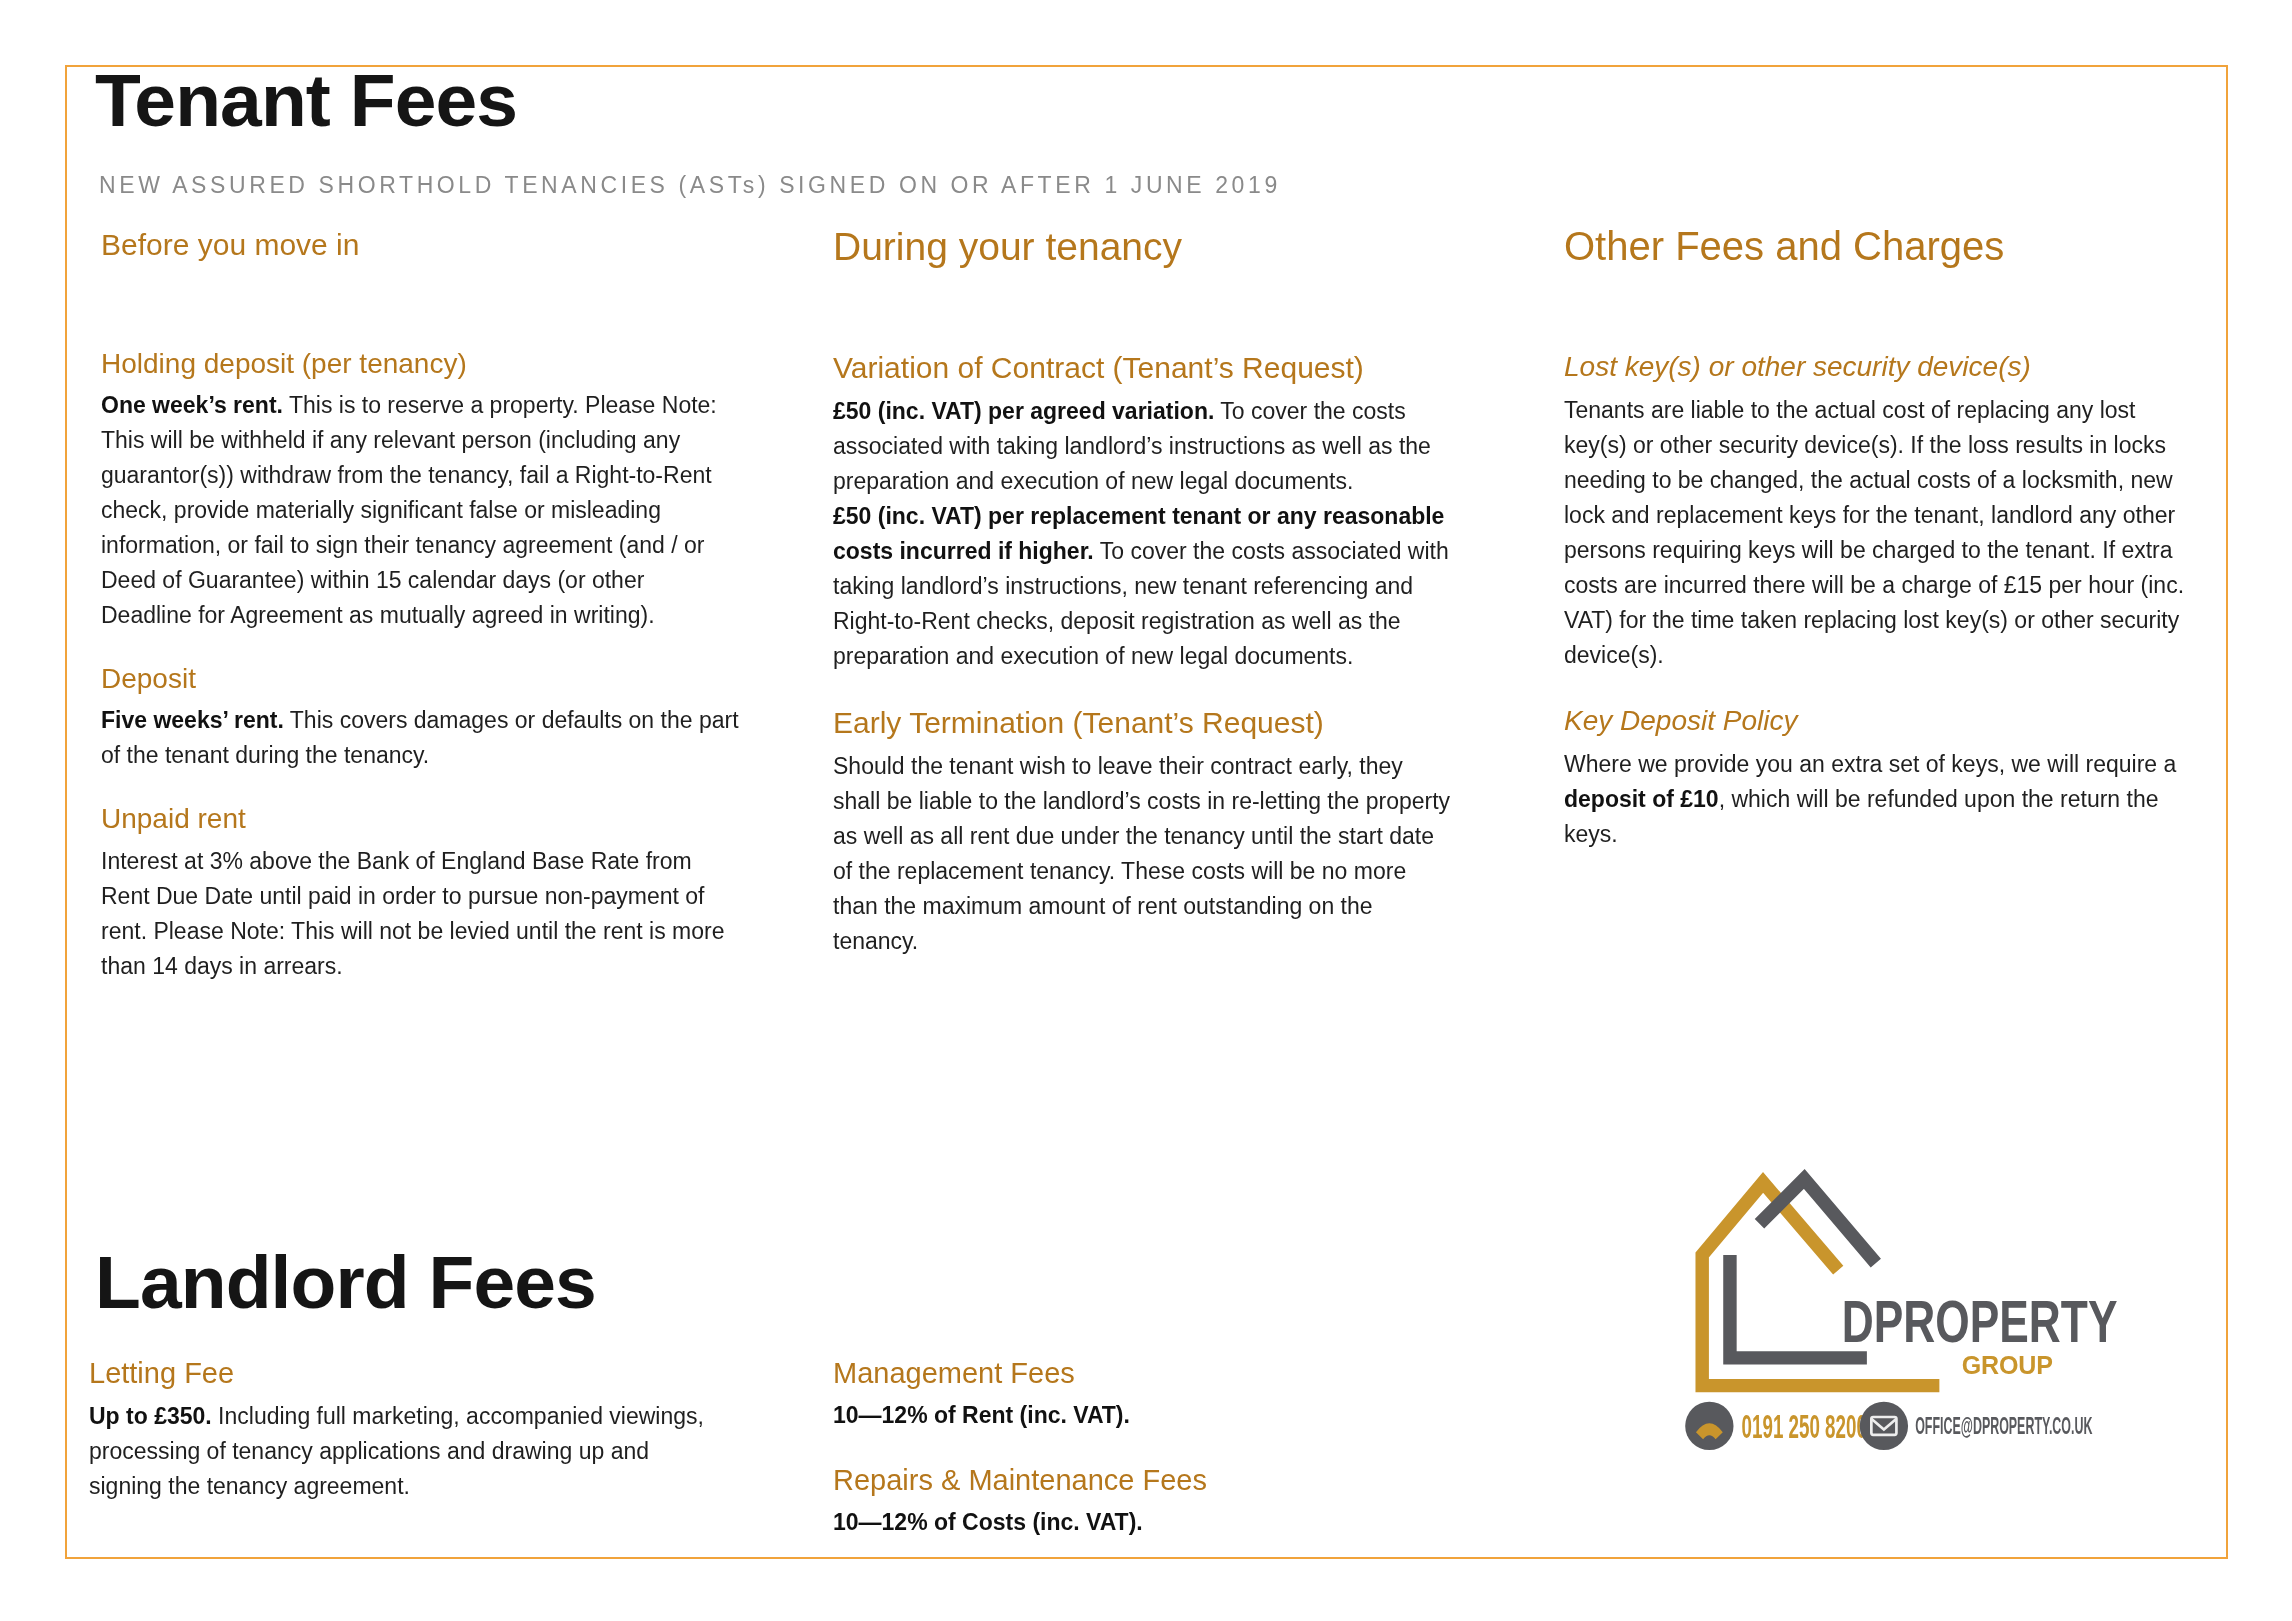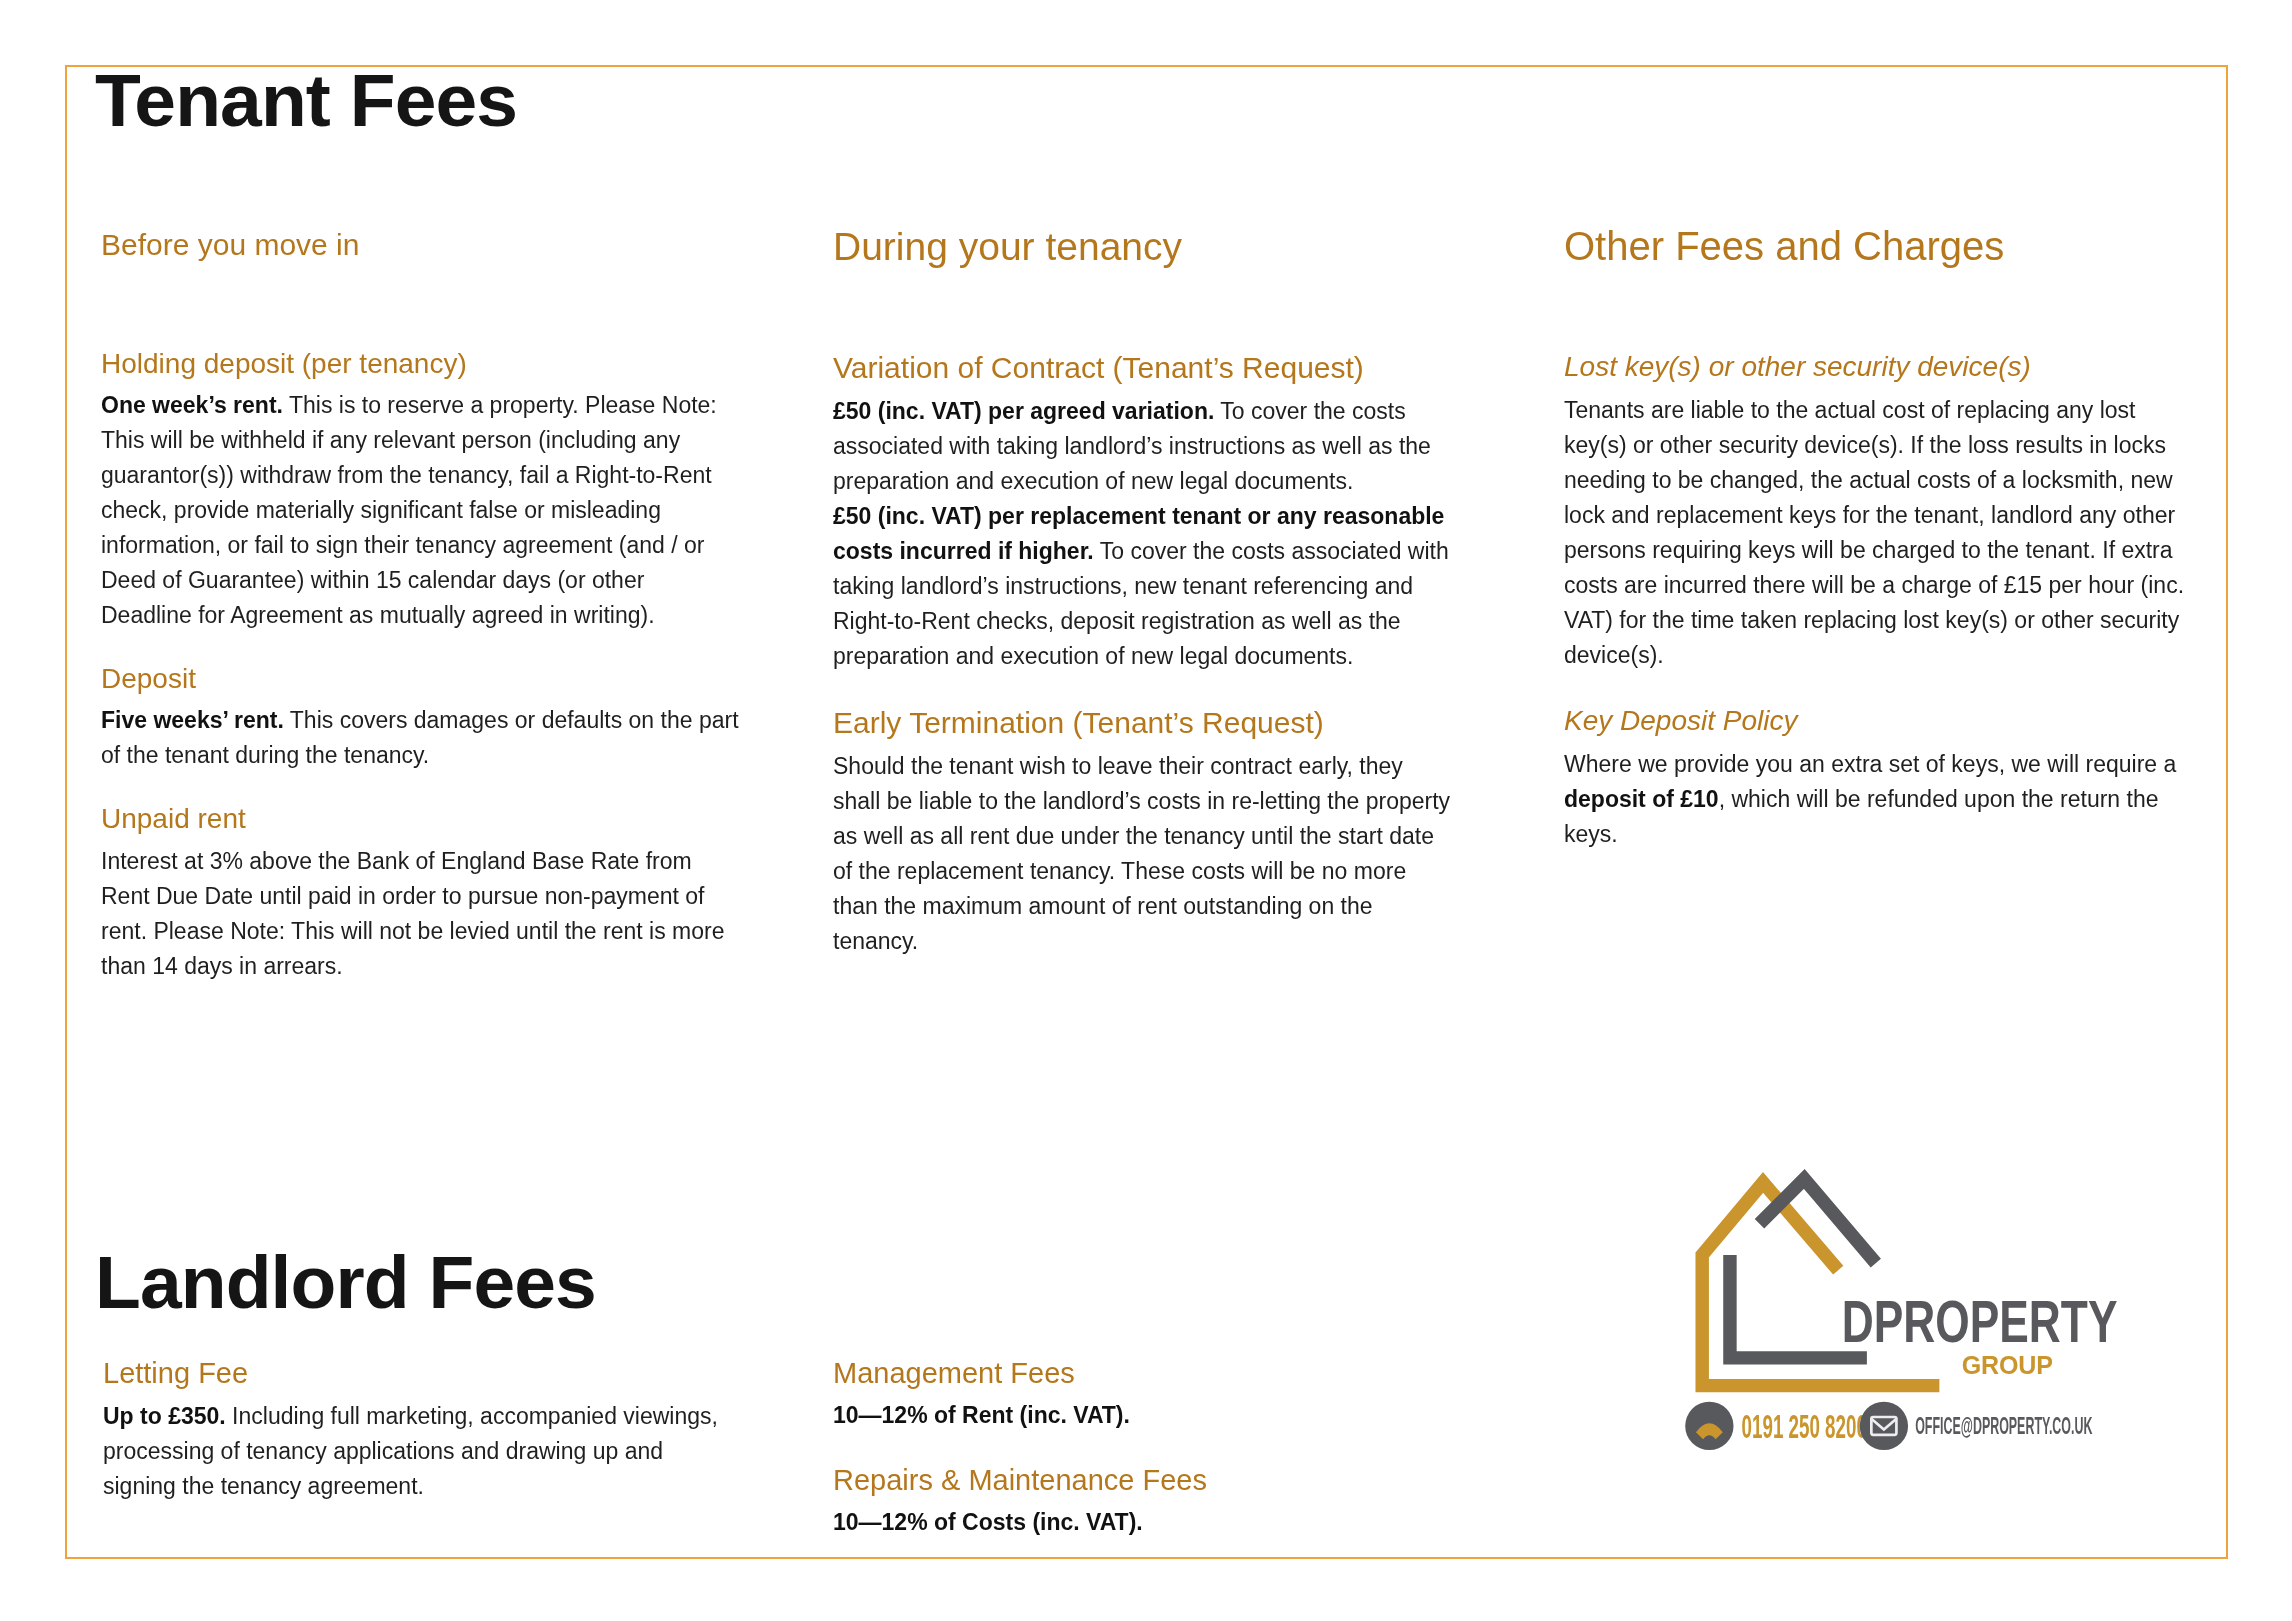--- a/index.html
+++ b/index.html
@@ -38,33 +38,34 @@
   p { margin:0; font-size:23px; line-height:35px; color:#1f1f1f; }
   p b { color:#111111; }
 
   .landlord-title {
     position:absolute; left:95px; top:1241px;
     font-size:75px; line-height:82px; font-weight:bold; color:#151515; letter-spacing:-0.9px;
   }
   .landlord-section { position:absolute; }
   .landlord-section h3 { margin:0 0 7.2px 0; font-size:29px; line-height:38px; }
   .landlord-section .gap { margin-top:30px; }
-  #landlord-left { left:103px; top:1354px; width:627px; }
+  #landlord-left { left:89px; top:1354px; width:627px; }
   #landlord-mid  { left:833px; top:1354px; width:618px; }
   #landlord-mid p { line-height:32px; }
 
   .logo-box { position:absolute; left:1666px; top:1127px; width:502px; height:358px; }
 </style>
 </head>
 <body>
 
 <div class="page">
   <div class="frame"></div>
 
   <div class="doc-title">Tenant Fees</div>
+  <div class="doc-subtitle">NEW ASSURED SHORTHOLD TENANCIES (ASTs) SIGNED ON OR AFTER 1 JUNE 2019</div>
 
   <div class="col" id="col-before">
     <h2>Before you move in</h2>
     <div class="sec">
       <h3>Holding deposit (per tenancy)</h3>
       <p><b>One week’s rent.</b> <span>This is to reserve a property. Please Note: This will be withheld if any relevant person (including any guarantor(s)) withdraw from the tenancy, fail a Right-to-Rent check, provide materially significant false or misleading information, or fail to sign their tenancy agreement (and / or Deed of Guarantee) within 15 calendar days (or other Deadline for Agreement as mutually agreed in writing).</span></p>
     </div>
     <div class="sec">
       <h3>Deposit</h3>
       <p><b>Five weeks’ rent.</b> <span>This covers damages or defaults on the part of the tenant during the tenancy.</span></p>

